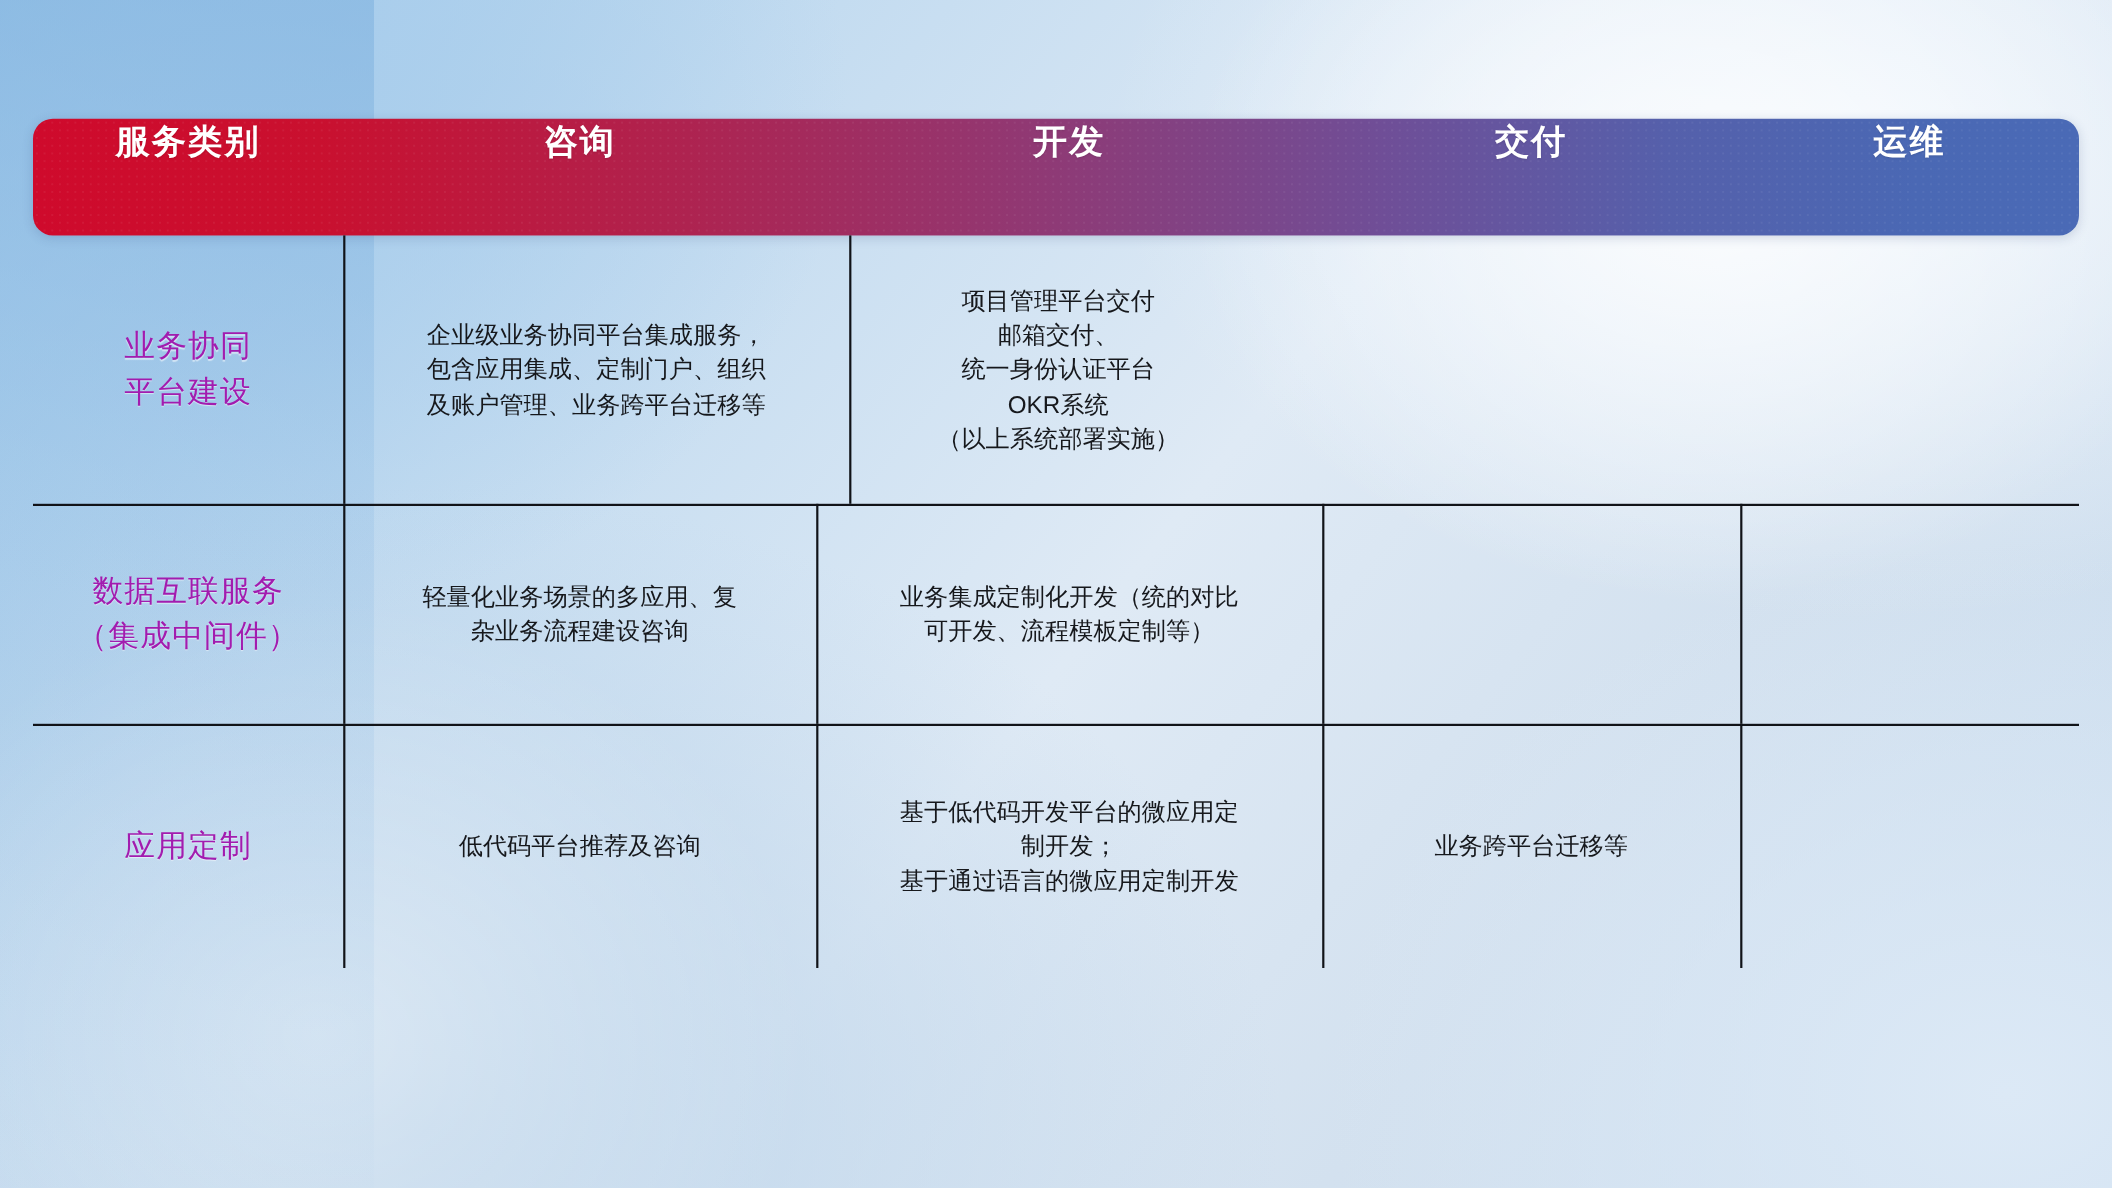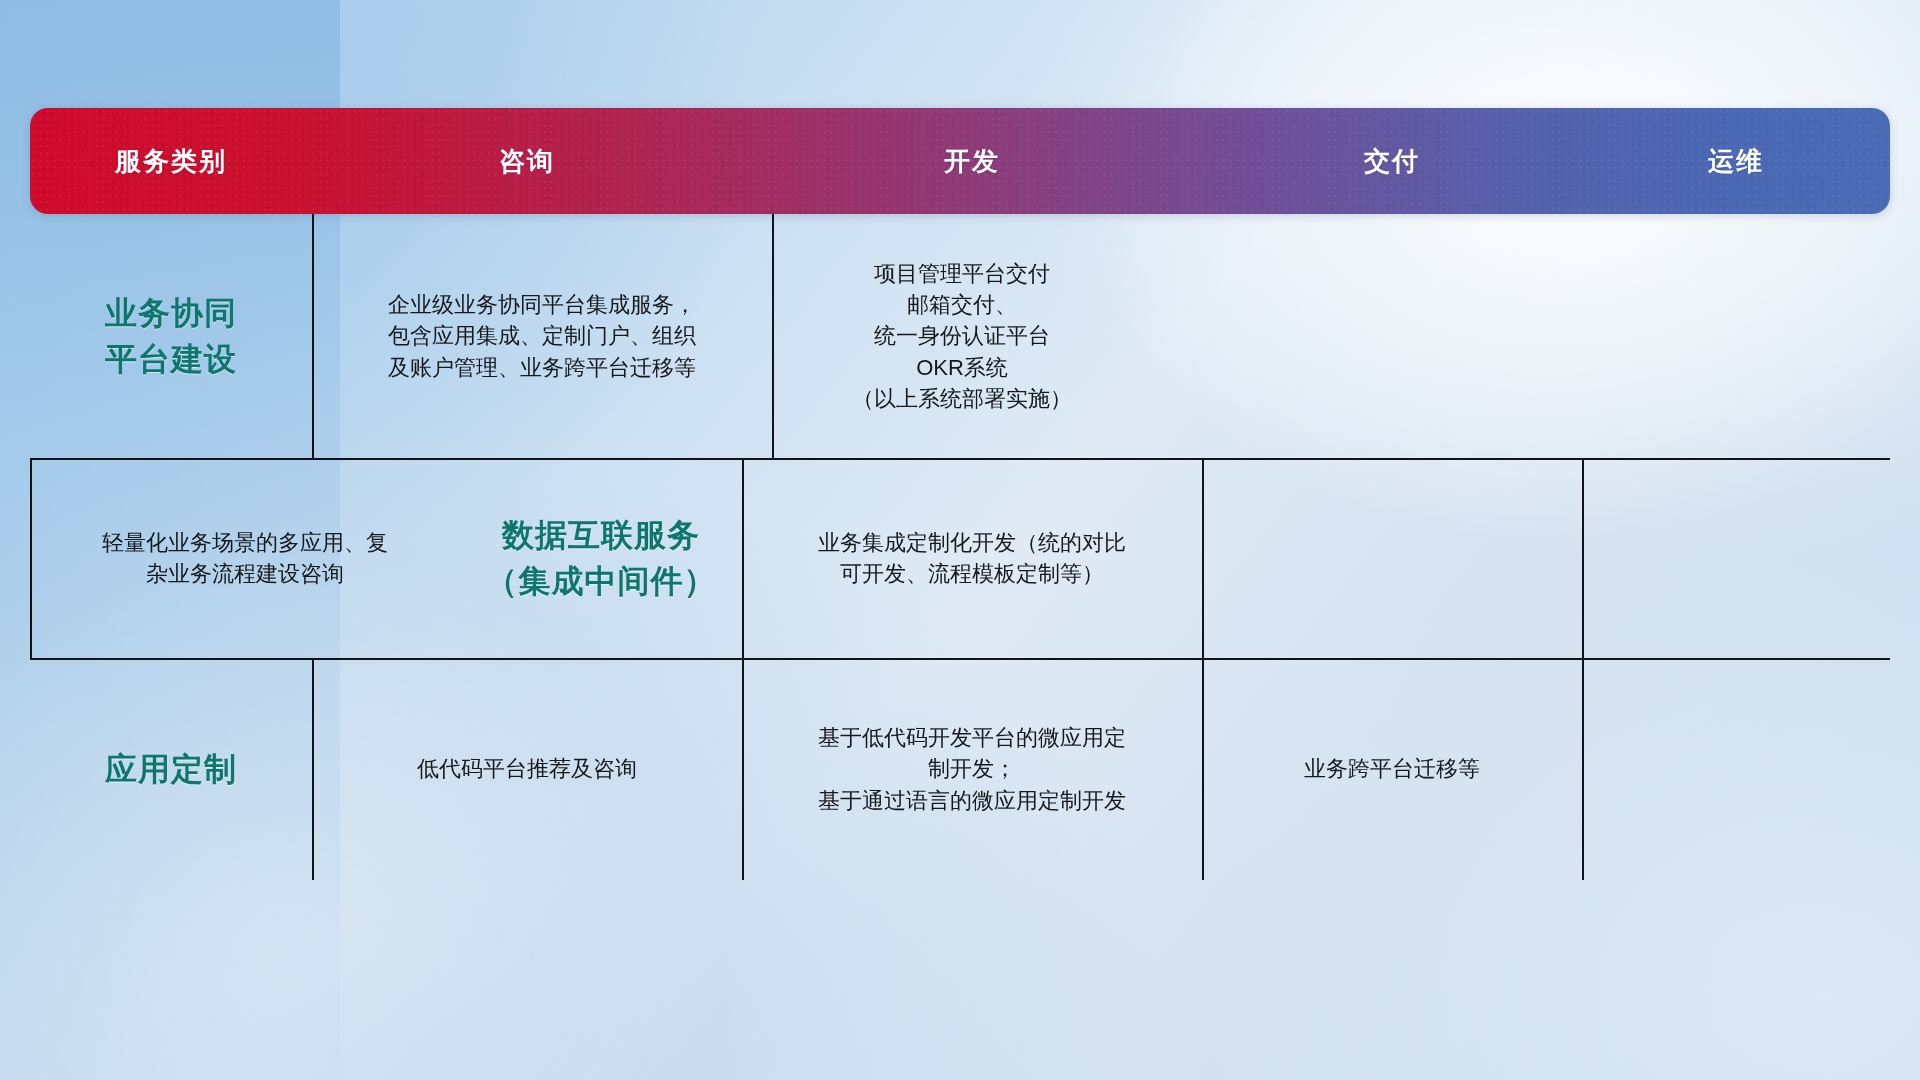--- a/index.html
+++ b/index.html
@@ -79,25 +79,25 @@
     content: "";
     position: absolute;
     inset: 0;
     background-image: radial-gradient(rgba(255,255,255,0.10) 1px, transparent 1.2px);
     background-size: 7px 7px;
     opacity: 0.55;
     pointer-events: none;
   }
   .hcell {
     display: flex;
-    align-items: center;
+    align-items: flex-start;
     justify-content: center;
     color: #ffffff;
     font-weight: bold;
-    font-size: 26px;
+    font-size: 31px;
     letter-spacing: 2px;
     position: relative;
     z-index: 2;
     text-shadow: 0 1px 2px rgba(0,0,0,0.12);
   }
 
   
   #table-body {
     display: flex;
     flex-direction: column;
@@ -127,23 +127,23 @@
     white-space: pre-line;
   }
   .bcell.has-left-rule::before {
     content: "";
     position: absolute;
     left: 0; top: 0; bottom: 0;
     width: 2px;
     background: #111318;
   }
   .cat-label {
-    color: #0f766e;
-    font-weight: bold;
-    font-size: 32px;
+    color: #a21caf;
+    font-weight: normal;
+    font-size: 28px;
     line-height: 1.45;
     letter-spacing: 1px;
     text-shadow: 0 1px 1px rgba(255,255,255,0.55);
   }
 
   
   .col-0 { width: 282px; flex: 0 0 282px; }
   .col-1 { width: 430px; flex: 0 0 430px; }
   .col-2 { width: 460px; flex: 0 0 460px; }
   .col-3 { width: 380px; flex: 0 0 380px; }
@@ -192,26 +192,26 @@
 包含应用集成、定制门户、组织
 及账户管理、业务跨平台迁移等</div>
       <div class="bcell col-3 has-left-rule">项目管理平台交付
 邮箱交付、
 统一身份认证平台
 OKR系统
 （以上系统部署实施）</div>
     </div>
 
     <div class="brow r1">
-      <div class="bcell col-1 has-left-rule">轻量化业务场景的多应用、复
-杂业务流程建设咨询</div>
       <div class="bcell col-0">
         <span class="cat-label">数据互联服务
 （集成中间件）</span>
       </div>
+      <div class="bcell col-1 has-left-rule">轻量化业务场景的多应用、复
+杂业务流程建设咨询</div>
       <div class="bcell col-2 has-left-rule">业务集成定制化开发（统的对比
 可开发、流程模板定制等）</div>
       <div class="bcell col-3 has-left-rule"></div>
       <div class="bcell col-4 has-left-rule"></div>
     </div>
 
     <div class="brow r2">
       <div class="bcell col-0">
         <span class="cat-label">应用定制</span>
       </div>

